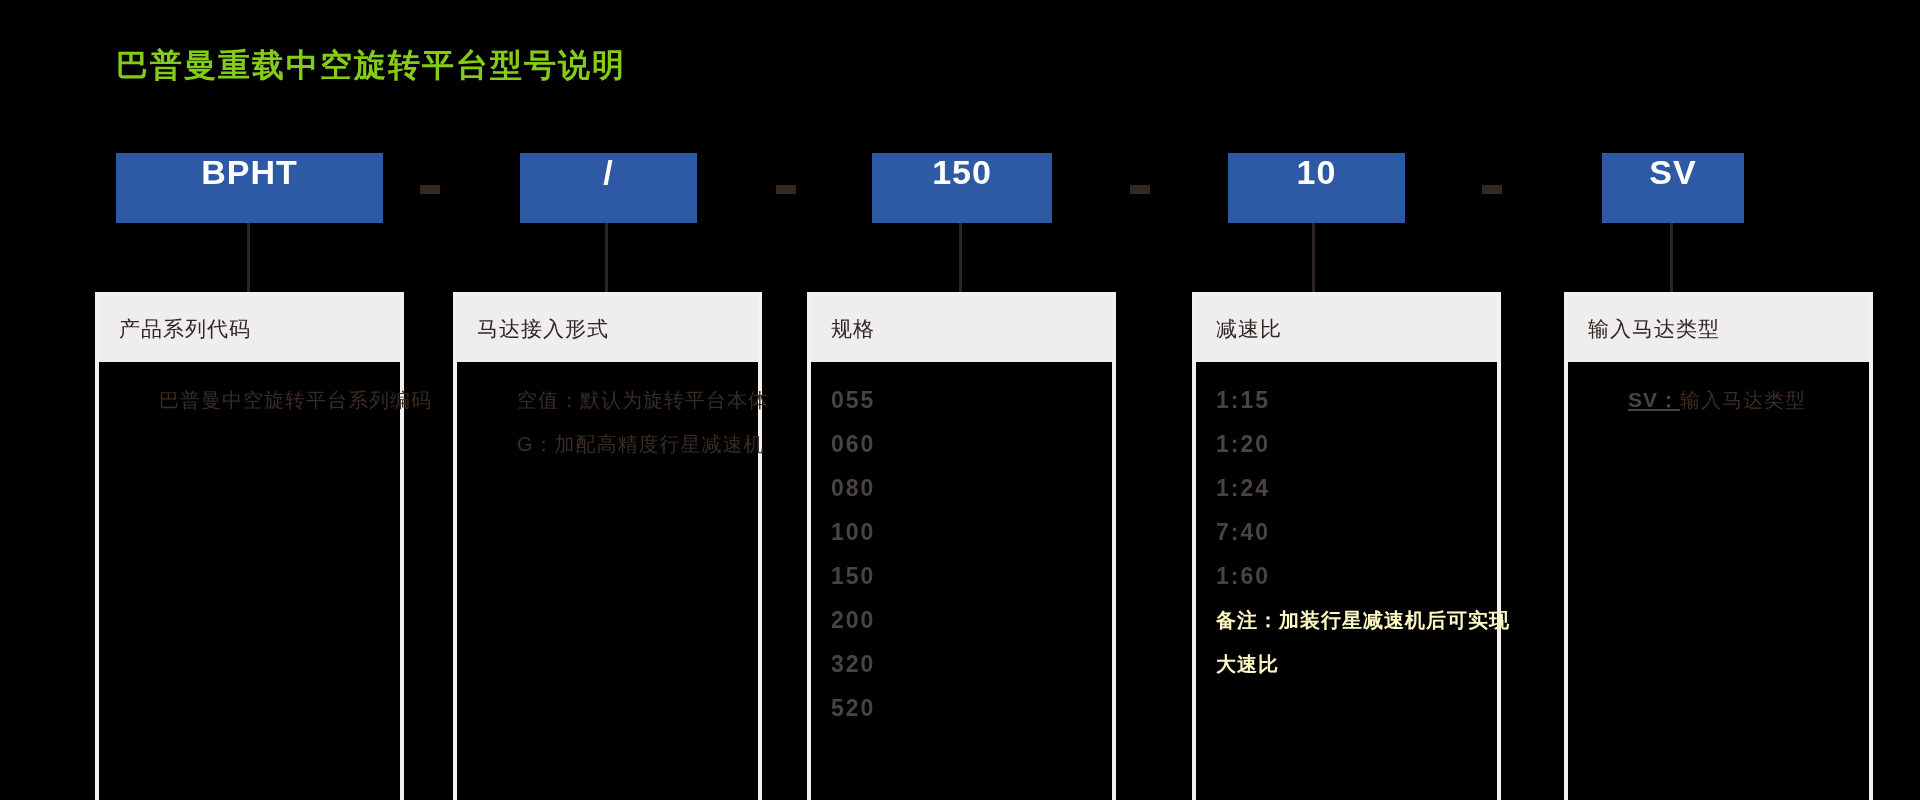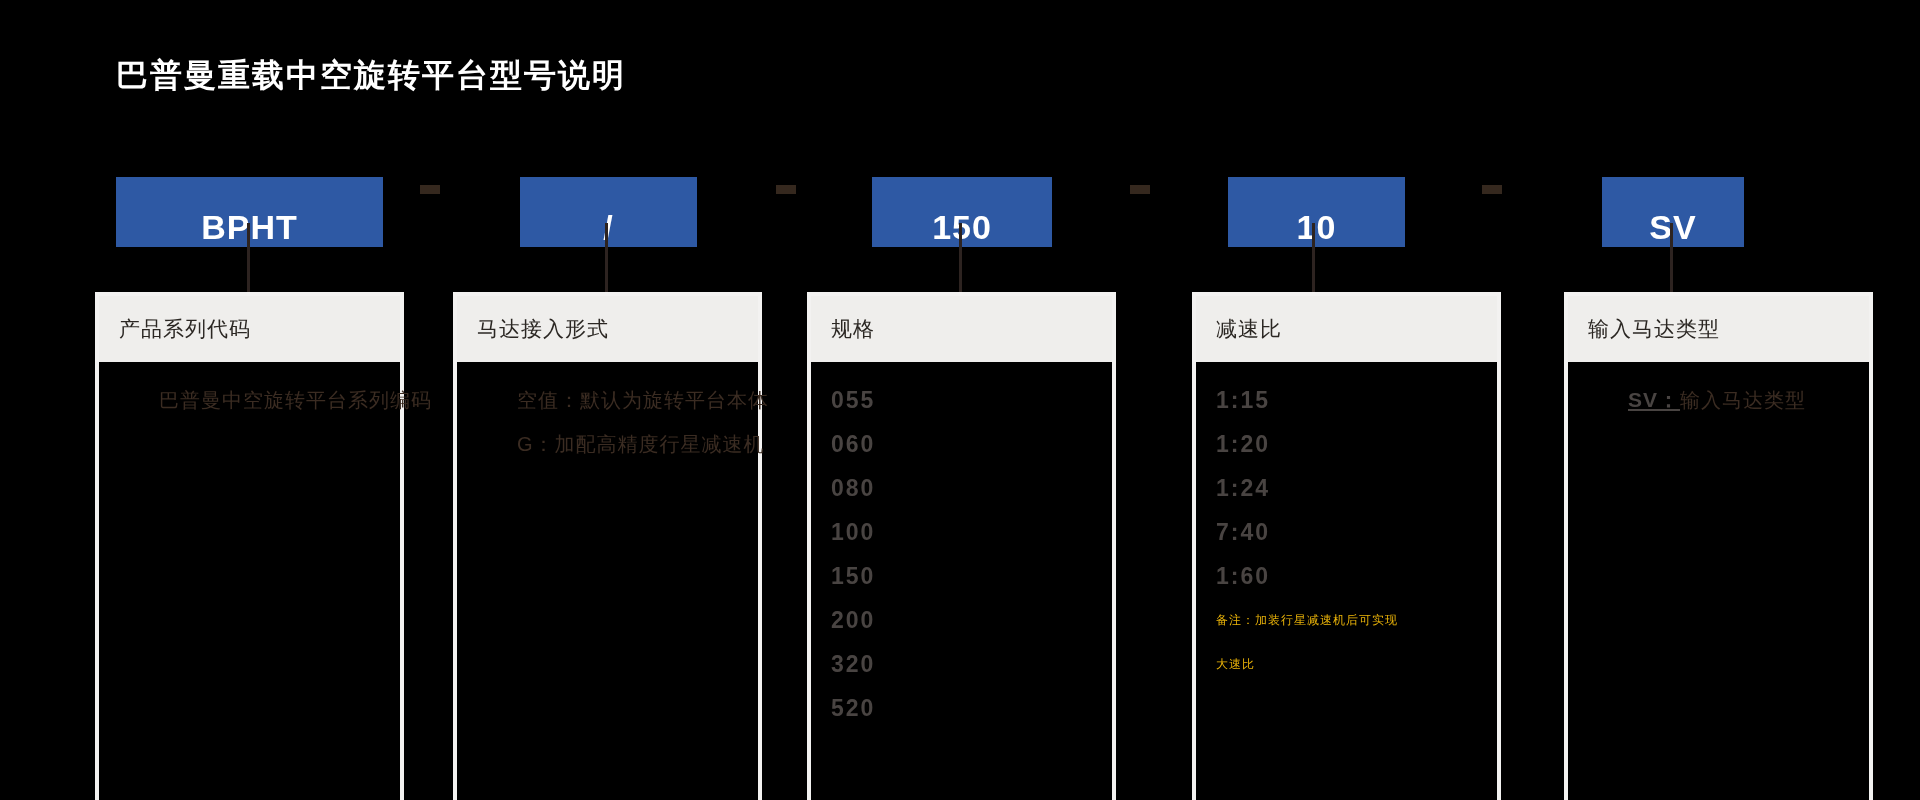--- a/index.html
+++ b/index.html
@@ -8,41 +8,40 @@
     width: 1920px;
     height: 800px;
     background: #000000;
     font-family: "Liberation Sans", "DejaVu Sans", sans-serif;
     overflow: hidden;
   }
 
   .page-title {
     position: absolute;
     left: 116px;
-    top: 54px;
+    top: 44px;
     font-size: 32px;
     font-weight: 700;
     letter-spacing: 2px;
-    color: #ffffff;
+    color: #84cc16;
     white-space: nowrap;
   }
 
   .code-box {
     position: absolute;
     top: 153px;
     height: 70px;
     background: #2e59a4;
     color: #ffffff;
     font-weight: 700;
     font-size: 34px;
     display: flex;
-    align-items: flex-end;
+    align-items: flex-start;
     justify-content: center;
     letter-spacing: 1px;
-    margin-top: 24px;
   }
   .code-box.seg0 { left: 116px;  width: 267px; }
   .code-box.seg1 { left: 520px;  width: 177px; }
   .code-box.seg2 { left: 872px;  width: 180px; }
   .code-box.seg3 { left: 1228px; width: 177px; }
   .code-box.seg4 { left: 1602px; width: 142px; }
 
   .dash {
     position: absolute;
     top: 185px;
@@ -110,25 +109,26 @@
   }
   .line-num {
     font-size: 23px;
     line-height: 44px;
     font-weight: 700;
     color: #494442;
     letter-spacing: 2px;
     white-space: nowrap;
   }
   .line-note {
-    font-size: 12px;
+    font-size: 20px;
     line-height: 44px;
-    color: #eab308;
-    letter-spacing: 1px;
-    white-space: nowrap;
+    color: #fef9c3;
+    letter-spacing: 1px;
+    white-space: nowrap;
+    font-weight: bold;
   }
   .code-prefix {
     font-size: 21px;
     font-weight: 700;
     color: #494442;
     letter-spacing: 1px;
     text-decoration: underline;
   }
 </style>
 </head>

